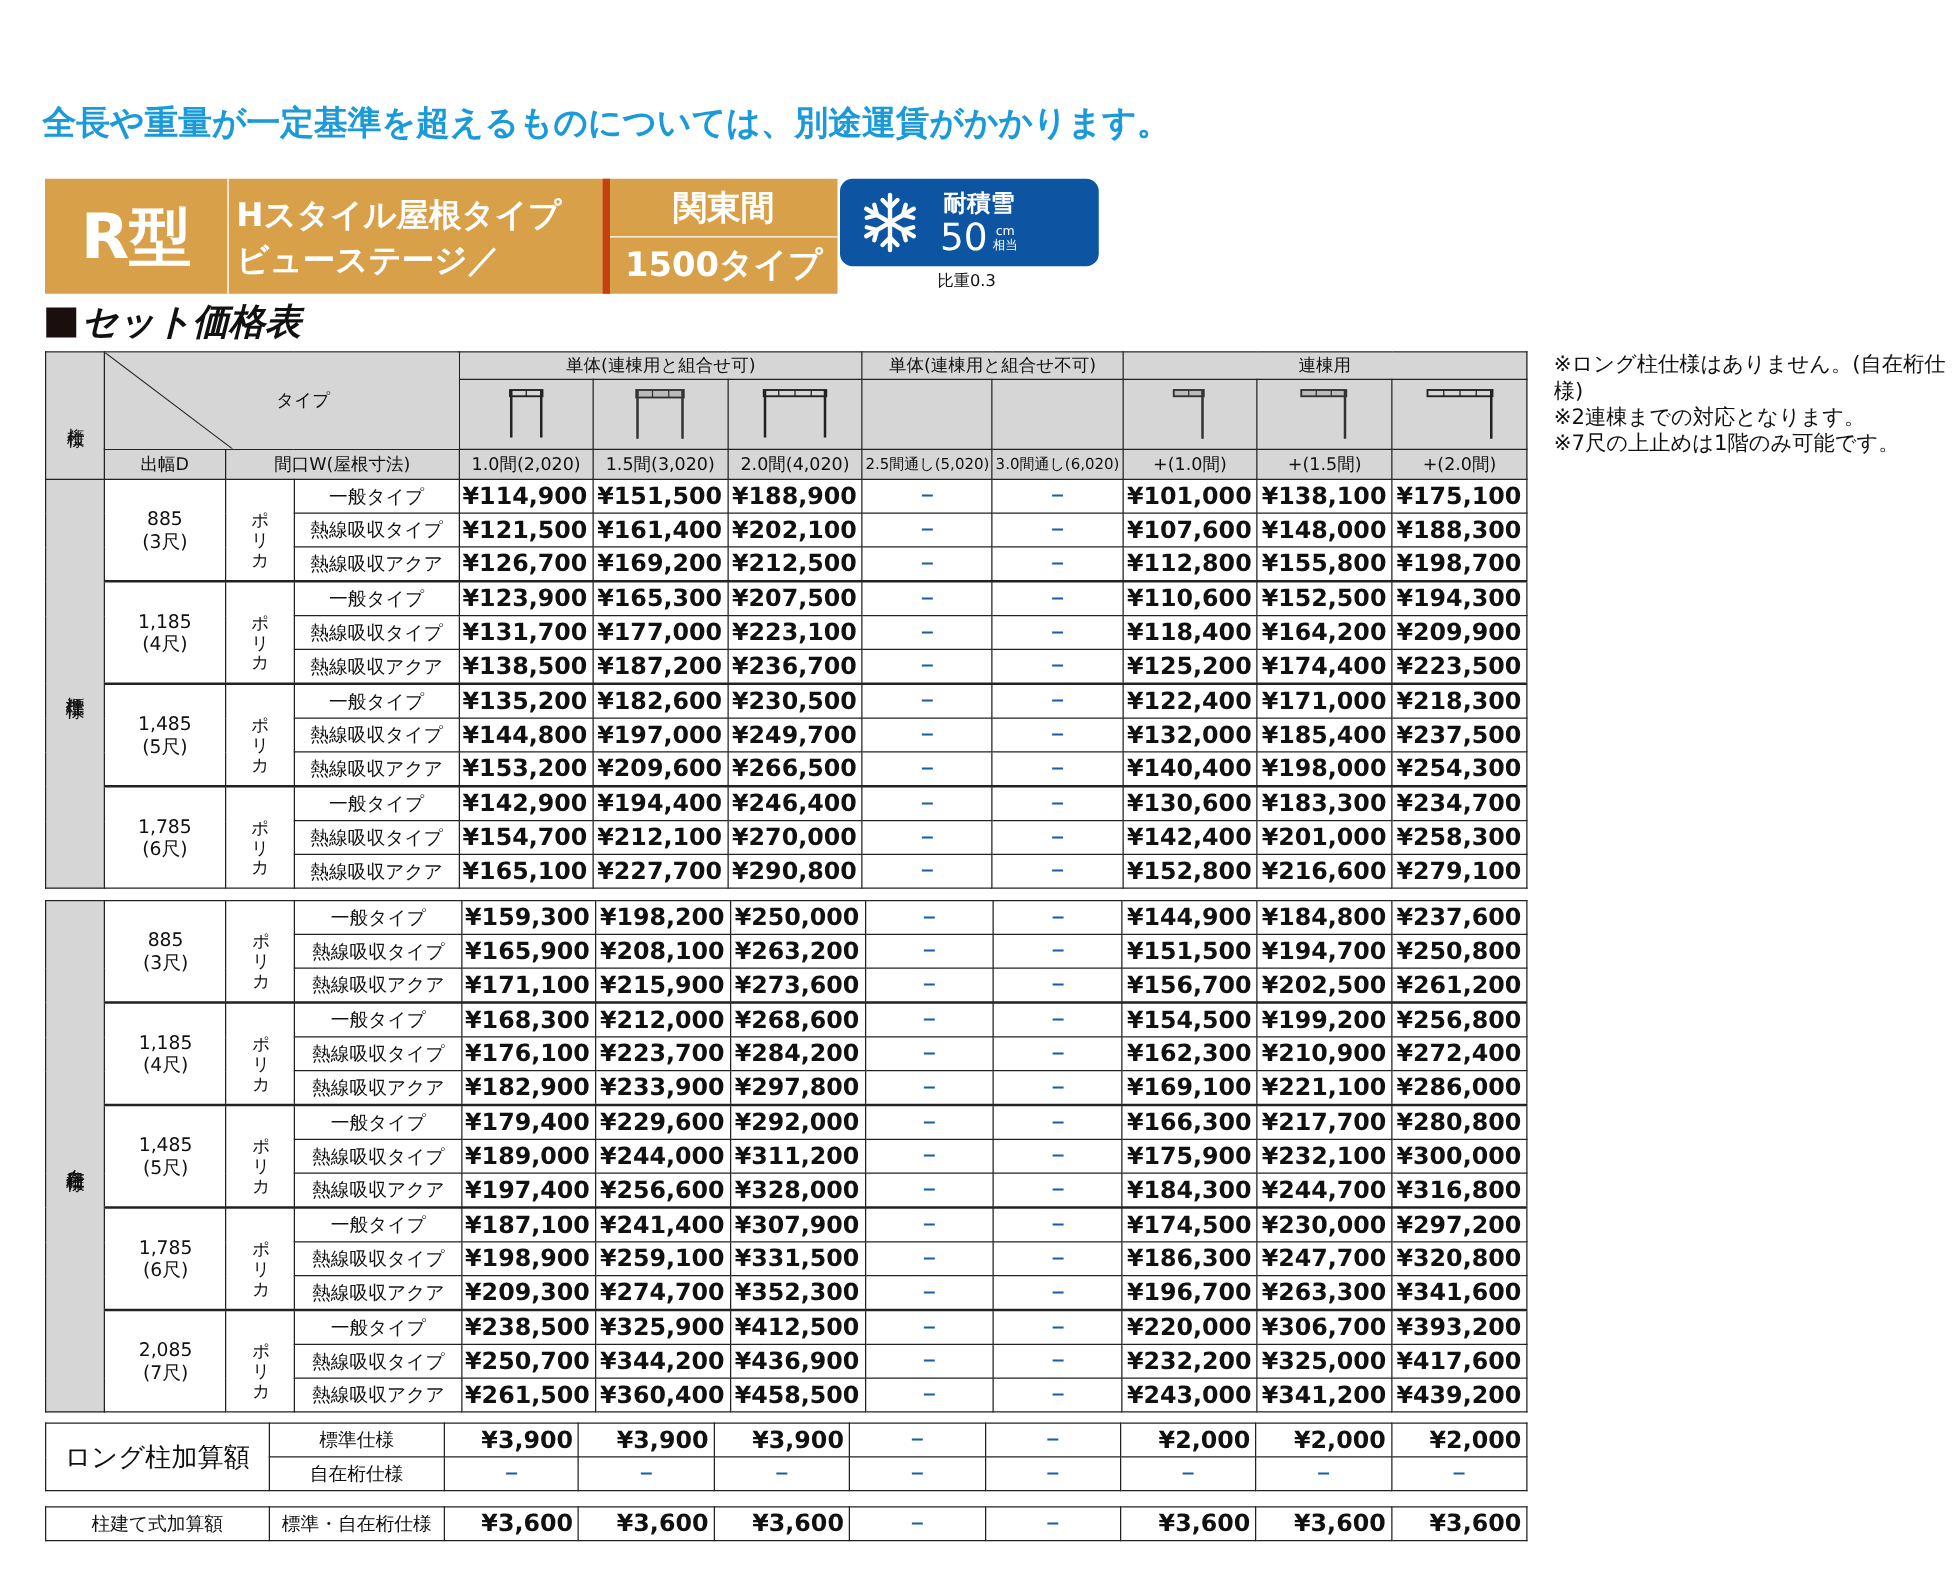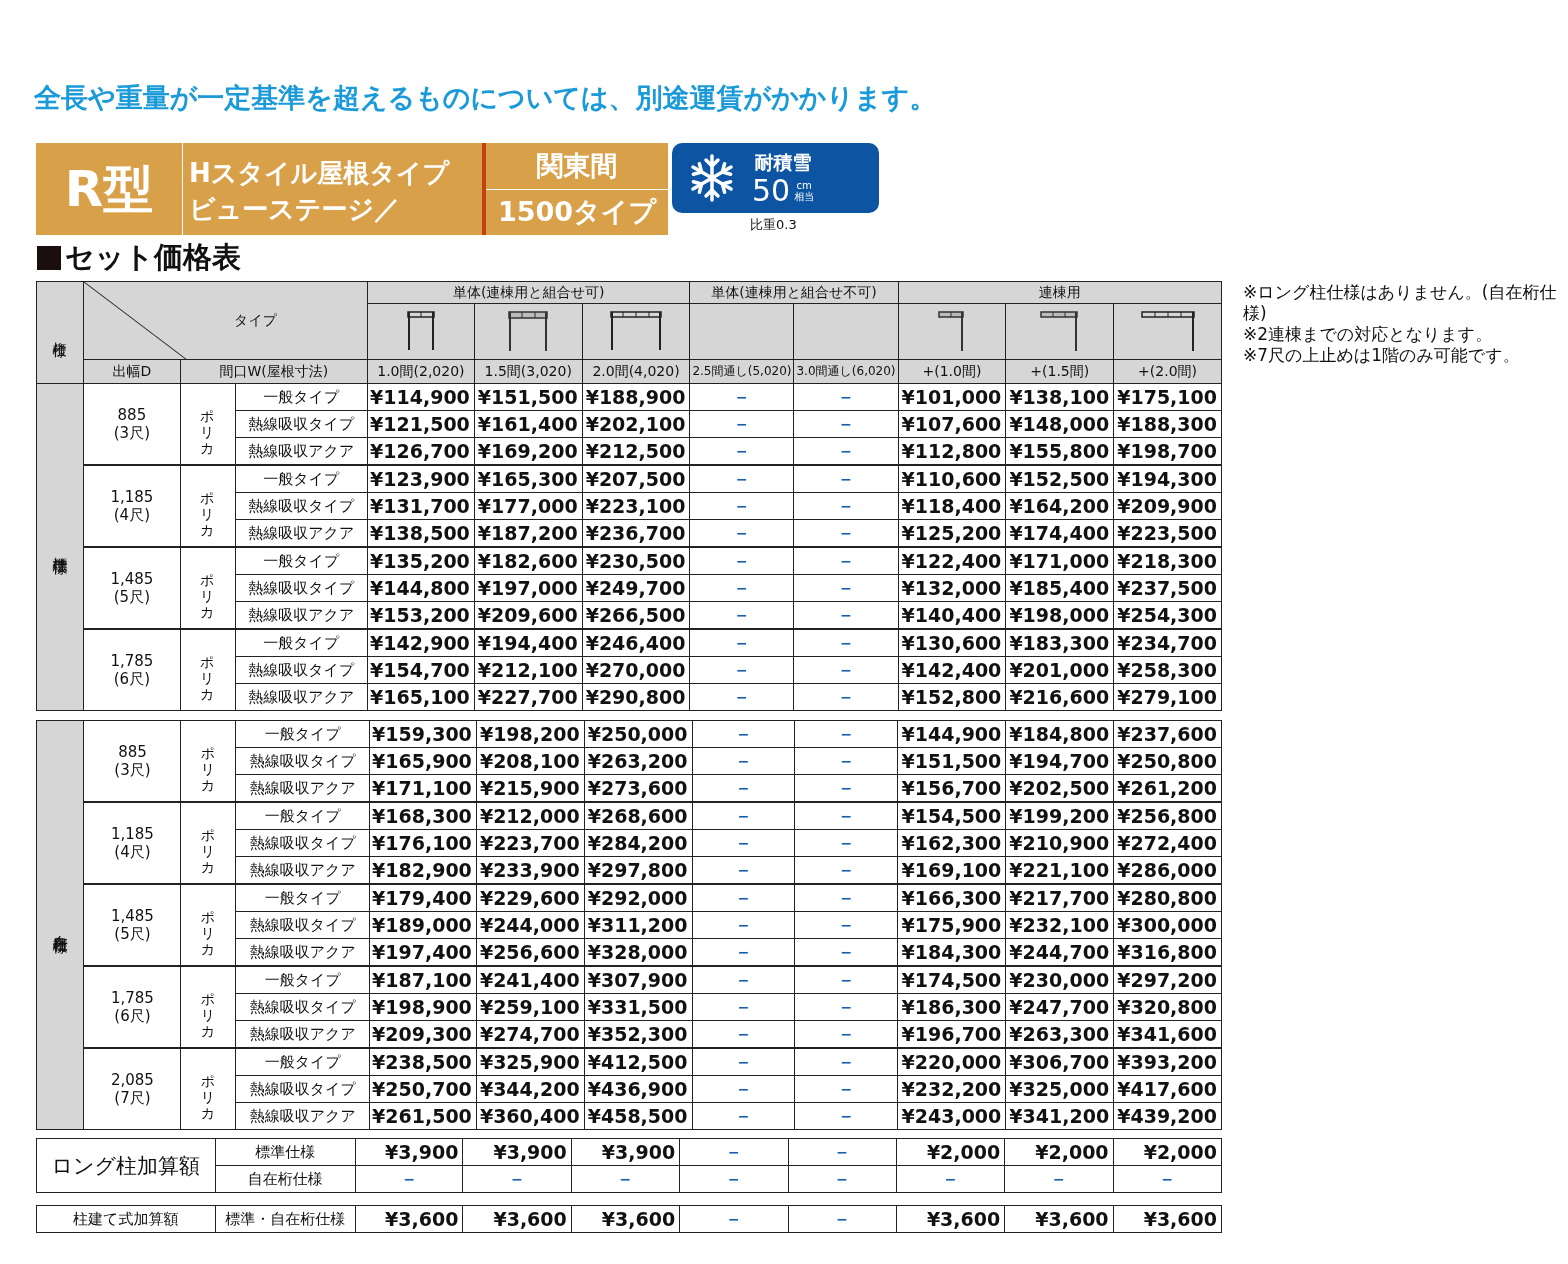--- a/index.html
+++ b/index.html
@@ -1,31 +1,31 @@
 <!DOCTYPE html>
 <html><head>
 <meta charset="utf-8">
 <style>
   html,body{margin:0;padding:0;background:#fff;}
   body{width:1568px;height:1264px;position:relative;overflow:hidden;font-family:"DejaVu Sans","Liberation Sans",sans-serif;color:#111;}
   .notice{position:absolute;left:34px;top:80px;font-size:27px;font-weight:bold;color:#1a9ad9;letter-spacing:0px;white-space:nowrap;}
   .banner{position:absolute;left:36px;top:143px;height:92px;display:flex;}
   .b-type{width:146px;background:#d9a04a;color:#fff;font-weight:bold;font-size:50px;display:flex;align-items:center;justify-content:center;}
   .b-name{width:300px;background:#d9a04a;color:#fff;font-weight:bold;font-size:26px;line-height:36px;padding:12px 0 0 6px;box-sizing:border-box;border-left:1px solid #fff;}
-  .b-region{width:182px;background:#d9a04a;border-left:4px solid #c2410c;display:flex;flex-direction:column;}
+  .b-region{width:182px;background:#d9a04a;border-left:6px solid #c2410c;display:flex;flex-direction:column;}
   .b-region div{flex:1;display:flex;align-items:center;justify-content:center;color:#fff;font-weight:bold;font-size:27px;}
   .b-region div:first-child{border-bottom:1px solid #fff;}
   .snow{position:absolute;left:672px;top:143px;width:207px;height:70px;background:#0d55a3;border-radius:10px;display:flex;align-items:center;color:#fff;}
   .snow-ico{width:80px;height:70px;display:flex;align-items:center;justify-content:center;}
   .snow-txt{display:flex;flex-direction:column;align-items:center;text-align:center;}
   .snow-title{font-size:19px;font-weight:bold;}
   .snow-val{font-size:30px;line-height:30px;display:flex;align-items:center;}
   .snow-unit{font-size:10px;line-height:11px;display:flex;flex-direction:column;margin-left:4px;}
   .gravity{position:absolute;left:750px;top:216px;font-size:13px;}
-  .section-title{position:absolute;left:37px;top:238px;font-size:29px;font-weight:bold;display:flex;align-items:center;}
+  .section-title{position:absolute;left:37px;top:238px;font-size:29px;font-weight:bold;display:flex;align-items:center;font-style:italic;}
   .section-title .sq{width:24px;height:24px;background:#1a0e0e;margin-right:4px;}
   .notes{position:absolute;left:1243px;top:282px;font-size:17px;line-height:21px;}
   table{border-collapse:collapse;position:absolute;left:36px;}
   td,th{border:1px solid #222;padding:0;font-weight:normal;font-size:14px;}
   .hdr td{background:#d6d6d6;text-align:center;margin-top:36px;}
   .price{font-weight:bold;font-size:19px;text-align:right;padding-right:4px;}
   .dash{text-align:center;color:#1a5ea8;font-weight:bold;}
   .side{background:#d6d6d6;width:48px;text-align:center;font-size:15px;line-height:18px;}
   .vert{writing-mode:vertical-rl;text-orientation:upright;margin:auto;letter-spacing:1px;}
   .depth{width:98px;text-align:center;font-size:15px;line-height:18px;}
@@ -106,21 +106,21 @@
     </colgroup>
   <tbody>
       <tr class="hdr">
     <td rowspan="3">
           <div class="vert">桁仕様</div>
         </td>
     <td colspan="3" rowspan="2" style="position:relative;">
       <svg style="position:absolute;left:0;top:0;" width="100%" height="100%" preserveAspectRatio="none" viewBox="0 0 100 100">
             <line x1="0" y1="0" x2="36" y2="100" stroke="#222" stroke-width="0.5"></line>
           </svg>
-      <span style="position:relative;left:30px;">タイプ</span>
+      <span style="position:relative;left:17px;">タイプ</span>
     </td>
     <td colspan="3" style="height:21px;">単体(連棟用と組合せ可)</td>
     <td colspan="2">単体(連棟用と組合せ不可)</td>
     <td colspan="3">連棟用</td>
   </tr>
   <tr class="hdr icon-row">
     <td class="icon-cell"><svg width="30" height="44">
             <rect x="2" y="4" width="26" height="5" fill="none" stroke="#222" stroke-width="1.5"></rect>
             <line x1="15" y1="4" x2="15" y2="9" stroke="#222"></line>
             <line x1="3" y1="4" x2="3" y2="42" stroke="#222" stroke-width="2"></line>

